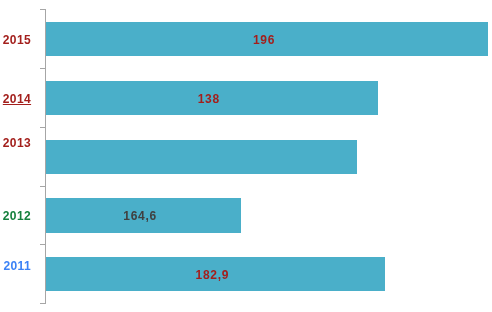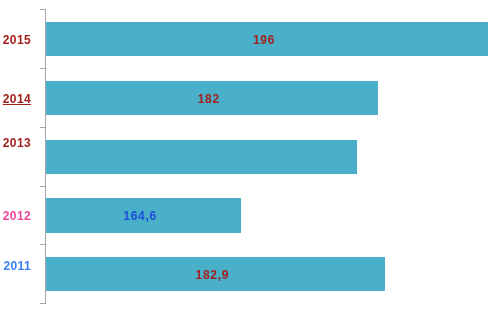--- a/index.html
+++ b/index.html
@@ -51,26 +51,26 @@
   <div class="axis-line tick tick-3"></div>
   <div class="axis-line tick tick-4"></div>
   <div class="axis-line tick tick-5"></div>
 
   <div class="bar" style="top: 22px; width: 442.092px; background: rgb(74, 175, 201);"></div>
   <div class="cat-label" style="top: 34.05px; color: rgb(163, 31, 28);">2015</div>
   <div class="val-label" style="top: 34.05px; width: 442.092px; color: rgb(163, 31, 28);">196</div>
 
   <div class="bar" style="top: 80.75px; width: 331.569px; background: rgb(74, 175, 201);"></div>
   <div class="cat-label" style="top: 92.8px; color: rgb(163, 31, 28); text-decoration: underline;">2014</div>
-  <div class="val-label" style="top: 92.8px; width: 331.569px; color: rgb(163, 31, 28);">182</div>
+  <div class="val-label" style="top: 92.8px; width: 331.569px; color: rgb(163, 31, 28);">138</div>
 
   <div class="bar" style="top: 139.5px; width: 311.043px; background: rgb(74, 175, 201);"></div>
   <div class="cat-label" style="top: 137px; color: rgb(163, 31, 28);">2013</div>
 
   <div class="bar" style="top: 198.25px; width: 194.205px; background: rgb(74, 175, 201);"></div>
-  <div class="cat-label" style="top: 210.3px; color: #ec4899;">2012</div>
-  <div class="val-label" style="top: 210.3px; width: 194.205px; color: #1d4ed8;">164,6</div>
+  <div class="cat-label" style="top: 210.3px; color: #15803d;">2012</div>
+  <div class="val-label" style="top: 210.3px; width: 194.205px; color: #404040;">164,6</div>
 
   <div class="bar" style="top: 257px; width: 338.674px; background: rgb(74, 175, 201);"></div>
   <div class="cat-label" style="top: 260px; color: #3b82f6;">2011</div>
   <div class="val-label" style="top: 269.05px; width: 338.674px; color: rgb(163, 31, 28);">182,9</div>
 
 </div>
 
 </body></html>

